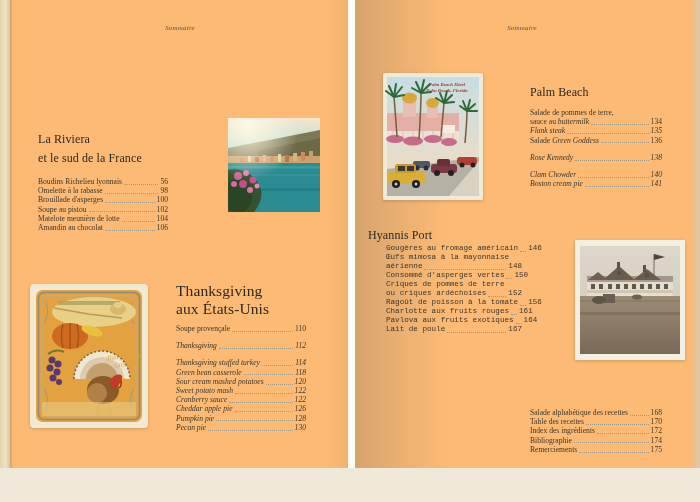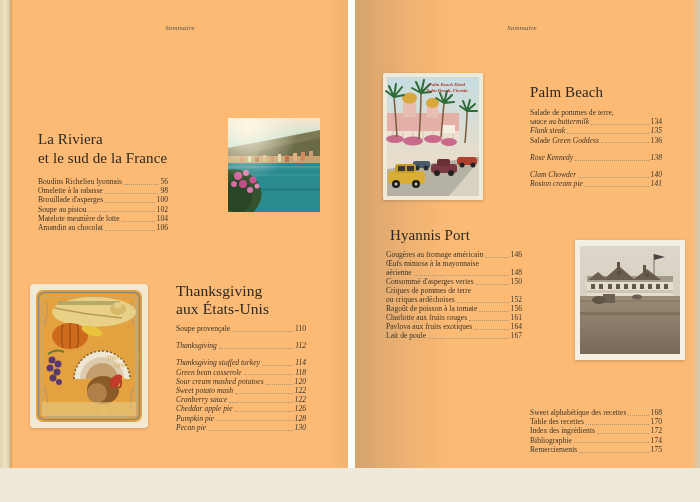--- a/index.html
+++ b/index.html
@@ -16,21 +16,21 @@
   .gutter-light{position:absolute;left:348px;top:0;width:7px;height:100%;background:#fdfdf7;}
   .gutter-shadow{position:absolute;left:355px;top:0;width:95px;height:100%;
              background:linear-gradient(to right,rgba(100,100,93,.26),rgba(100,100,93,.10) 55%,rgba(100,100,93,0));}
   .edge-right{position:absolute;right:0;top:0;width:9px;height:100%;
              background:linear-gradient(to left,#d3cbb6,rgba(211,203,182,0));}
   
   .running-head{position:absolute;top:24px;width:340px;text-align:center;
              font-style:italic;font-size:7px;color:#57534a;letter-spacing:.2px;}
   .folio{position:absolute;top:470px;width:340px;text-align:center;font-size:13px;color:#57534a;}
   .sec-title{position:absolute;margin:0;font-weight:normal;color:#2b2820;
-             font-size:15px;line-height:19px;letter-spacing:.1px;}
+             font-size:12px;line-height:19px;letter-spacing:.1px;}
   .toc{position:absolute;font-size:7.6px;line-height:9.2px;color:#3a362b;}
   .toc-hy{line-height:9px;}
   .toc-item.gap{margin-top:8px;}
   .toc-line{display:flex;align-items:flex-end;}
   .toc-line .lbl{white-space:nowrap;}
   .toc-line .dots{flex:1;min-width:6px;border-bottom:1px dotted #9e9884;margin:0 2px 1.5px 2px;}
   .toc-line .pg{white-space:nowrap;}
   .it{font-style:italic;}
   
   .art{position:absolute;}
@@ -383,24 +383,24 @@
       </div>
       <div class="toc-item it">
         <div class="toc-line">
           <span class="lbl"><span>Boston cream pie</span></span>
           <span class="dots"></span>
           <span class="pg">141</span>
         </div>
       </div>
     </div>
 
-  <h2 class="sec-title" style="left:390px;top:226px;">
+  <h2 class="sec-title" style="left:368px;top:226px;">
     <span>Hyannis Port</span>
   </h2>
-  <div class="toc toc-hy" style="left:386px;top:250px;width:136px;">
+  <div class="toc toc-hy" style="left:386px;top:244px;width:136px;font-family:Liberation Mono, monospace;">
       <div class="toc-item">
         <div class="toc-line">
           <span class="lbl"><span>Gougères au fromage américain</span></span>
           <span class="dots"></span>
           <span class="pg">146</span>
         </div>
       </div>
       <div class="toc-item">
         <div class="toc-line">
           <span class="lbl"><span>Œufs mimosa à la mayonnaise</span></span>
@@ -501,21 +501,21 @@
       <rect x="5" y="72" width="100" height="3" fill="#6f6250" opacity="0.5"></rect>
       <rect x="28" y="54" width="12" height="9" fill="#6a5f50"></rect>
       <ellipse cx="24" cy="60" rx="7" ry="4" fill="#5f5545"></ellipse>
       <ellipse cx="62" cy="57" rx="5" ry="2.5" fill="#6a5f50"></ellipse>
     </svg>
   </div>
 
   <div class="toc" style="left:530px;top:408px;width:132px;">
       <div class="toc-item">
         <div class="toc-line">
-          <span class="lbl"><span>Sweet alphabétique des recettes</span></span>
+          <span class="lbl"><span>Salade alphabétique des recettes</span></span>
           <span class="dots"></span>
           <span class="pg">168</span>
         </div>
       </div>
       <div class="toc-item">
         <div class="toc-line">
           <span class="lbl"><span>Table des recettes</span></span>
           <span class="dots"></span>
           <span class="pg">170</span>
         </div>

